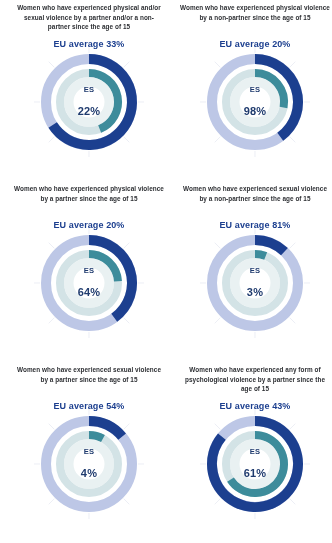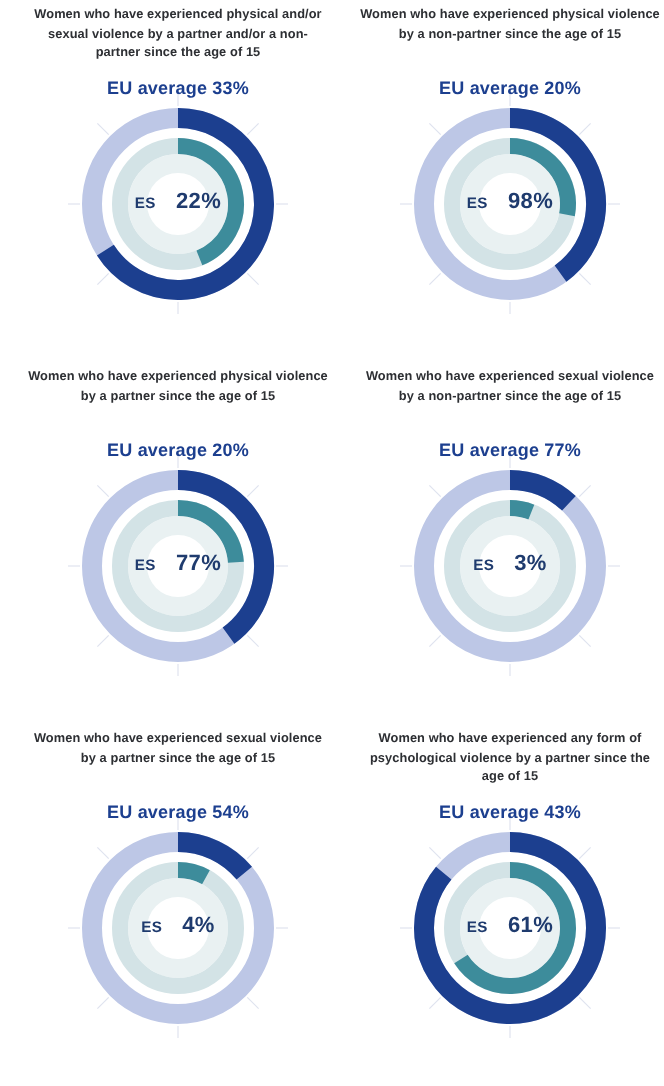--- a/index.html
+++ b/index.html
@@ -48,21 +48,21 @@
     position:relative;
     width:110px;height:110px;
     margin-top:-2px;
   }
   .donut-wrap svg{display:block;}
   .ticks line{stroke:#dfe3ef;stroke-width:.6;}
   .center-text{
     position:absolute;
     left:0;right:0;top:0;bottom:0;
     display:flex;
-    flex-direction:row;
+    flex-direction:column;
     align-items:center;
     justify-content:center;
     pointer-events:none;
     gap:10px;
   }
   .center-es{
     font-size:7.6px;
     font-weight:bold;
     color:#1f3b6e;
     line-height:1.25;
@@ -156,27 +156,27 @@
           <circle cx="55" cy="55" r="43" fill="none" stroke="#bdc7e6" stroke-width="10"></circle>
           <path d="M 55.00 12.00 A 43 43 0 0 1 80.27 89.79" fill="none" stroke="#1c3f8f" stroke-width="10"></path>
           <circle cx="55" cy="55" r="34.20" fill="none" stroke="#ffffff" stroke-width="2.2"></circle>
           <circle cx="55" cy="55" r="29" fill="none" stroke="#d3e3e6" stroke-width="8"></circle>
           <path d="M 55.00 26.00 A 29 29 0 0 1 83.94 53.18" fill="none" stroke="#3d8c9b" stroke-width="8"></path>
           <circle cx="55" cy="55" r="25.00" fill="#d3e3e6" opacity=".5"></circle>
           <circle cx="55" cy="55" r="15.5" fill="#ffffff"></circle>
         </svg>
         <div class="center-text">
           <div class="center-es">ES</div>
-          <div class="center-val">77%</div>
+          <div class="center-val">64%</div>
         </div>
       </div>
     </div>
     <div class="cell">
       <div class="cell-title">Women who have experienced sexual violence by a non-partner since the age of 15</div>
-      <div class="eu-label">EU average 77%</div>
+      <div class="eu-label">EU average 81%</div>
       <div class="donut-wrap">
         <svg width="110" height="110" viewBox="0 0 110 110">
           <g class="ticks">
             <line x1="55.00" y1="6.00" x2="55.00" y2="-2.00"></line>
             <line x1="89.65" y1="20.35" x2="95.31" y2="14.69"></line>
             <line x1="104.00" y1="55.00" x2="112.00" y2="55.00"></line>
             <line x1="89.65" y1="89.65" x2="95.31" y2="95.31"></line>
             <line x1="55.00" y1="104.00" x2="55.00" y2="112.00"></line>
             <line x1="20.35" y1="89.65" x2="14.69" y2="95.31"></line>
             <line x1="6.00" y1="55.00" x2="-2.00" y2="55.00"></line>

